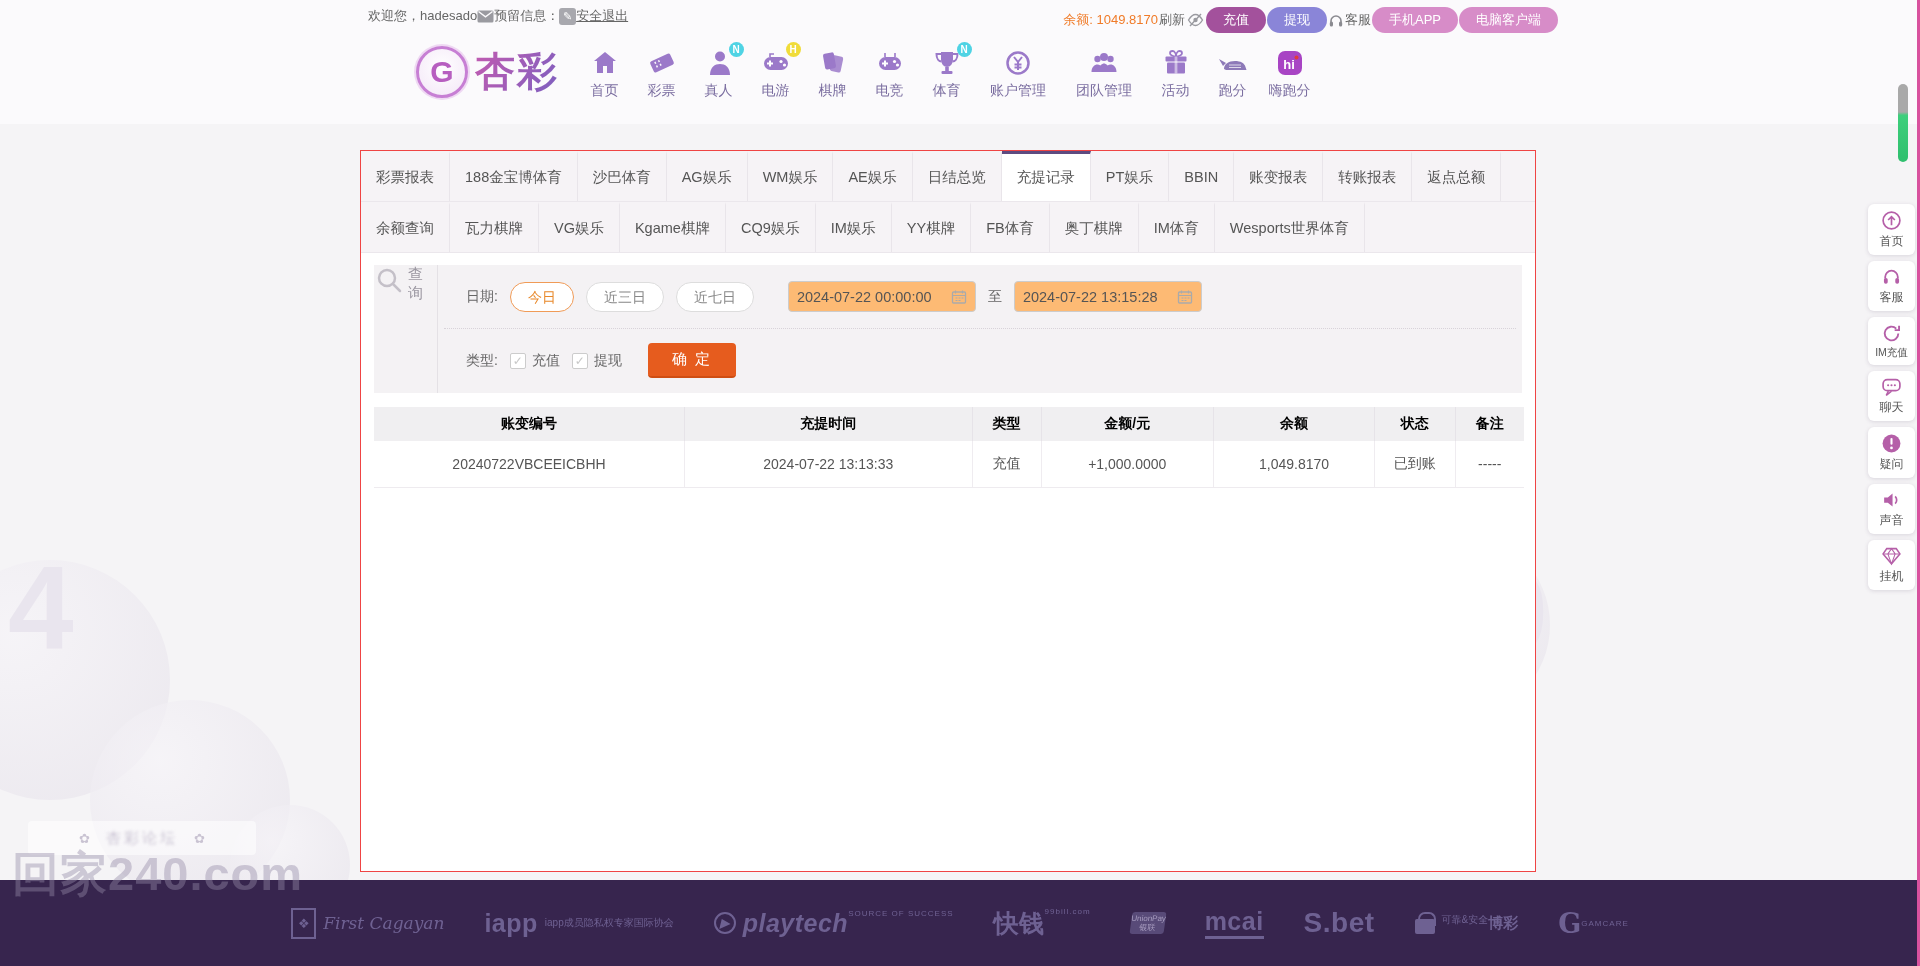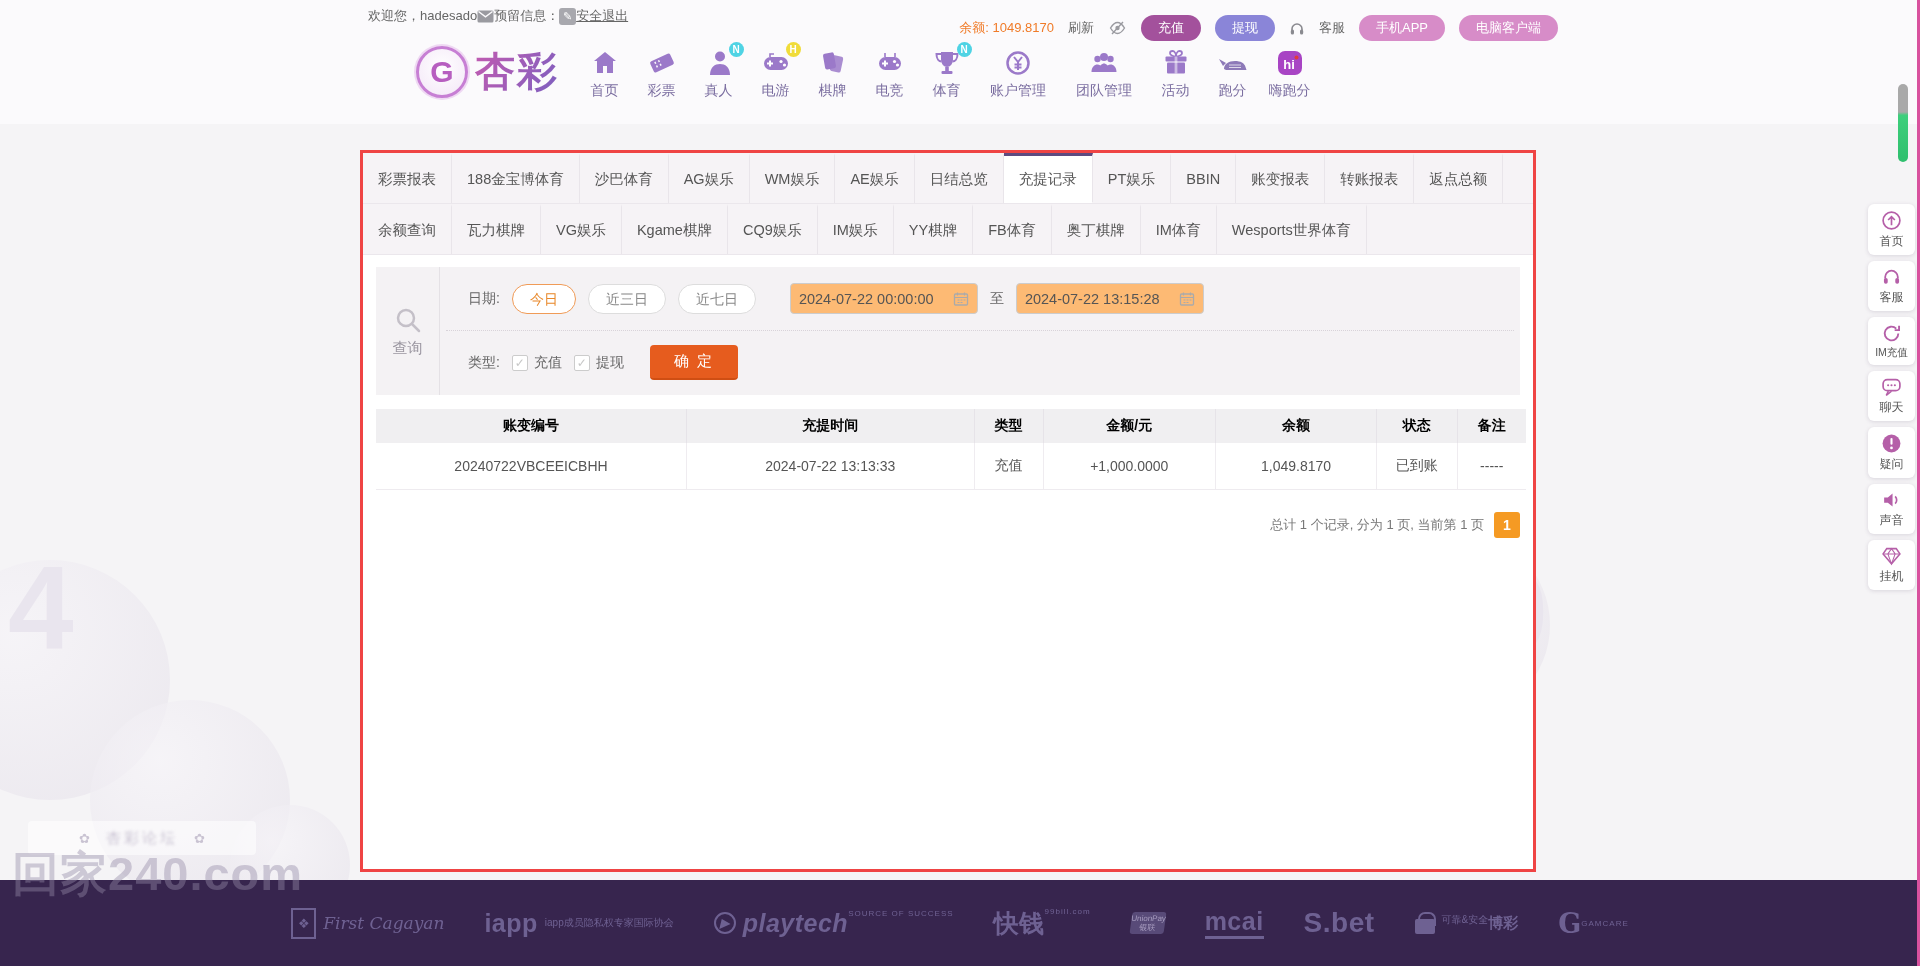--- a/index.html
+++ b/index.html
@@ -19,21 +19,21 @@
   .ball3 { left:1360px; top:530px; width:190px; height:190px; }
   .ball4 { left:230px; top:805px; width:120px; height:120px; }
   .bg-digit { position:absolute; font-size:118px; font-weight:bold; color:#e9e5ee; z-index:1; }
   .bgd0 { left:8px; top:540px; }
   .bgd1 { left:1400px; top:545px; }
   .bgd2 { left:1482px; top:545px; }
 
   
   .topbar { position:absolute; top:0; left:0; right:0; height:32px; z-index:5; }
   .topbar-left { position:absolute; left:368px; top:0; height:32px; display:flex; align-items:center; }
-  .topbar-right { position:absolute; right:362px; top:12px; height:32px; display:flex; align-items:center; gap:14px; }
+  .topbar-right { position:absolute; right:362px; top:4px; height:32px; display:flex; align-items:center; gap:1px; }
   .tb-text { color:#666; }
   .tb-link { color:#666; text-decoration:underline; cursor:pointer; }
   .tb-icon { display:inline-flex; align-items:center; cursor:pointer; }
   .edit-box { width:17px; height:17px; background:#a8a8ae; border-radius:3px; color:#fff; font-size:11px; display:inline-flex; align-items:center; justify-content:center; cursor:pointer; }
   .balance { color:#f07b28; font-size:13px; }
   .pill { border:none; color:#fff; font-size:13px; padding:4px 17px; border-radius:13px; cursor:pointer; font-family:inherit; }
   .pill.purple { background:#a3519c; }
   .pill.violet { background:#8a85d8; }
   .pill.pink { background:#d78cc8; }
 
@@ -49,29 +49,29 @@
   .nav-item { min-width:57px; padding:0 5px; display:flex; flex-direction:column; align-items:center; gap:4px; cursor:pointer; }
   .nav-item.wide { min-width:86px; }
   .nav-ic { position:relative; height:32px; display:flex; align-items:flex-end; justify-content:center; }
   .nav-label { font-size:14px; color:#7b6ea0; white-space:nowrap; }
   .badge { position:absolute; top:-4px; right:-10px; width:15px; height:15px; border-radius:50%; font-size:10px; font-weight:bold; color:#fff; display:flex; align-items:center; justify-content:center; }
   .badge.cyan { background:#4fd3e4; }
   .badge.yellow { background:#f0dc3a; }
   .ni { fill:#9b79c9; }
 
   
-  .card { position:absolute; left:360px; top:150px; width:1176px; height:722px; background:#fff; border:3px solid #ef4444; z-index:2; }
+  .card { position:absolute; left:360px; top:150px; width:1176px; height:722px; background:#fff; border:1px solid #ef4444; z-index:2; }
   .tabs-row { display:flex; background:#f6f3f6; border-bottom:1px solid #ebe7ec; }
   .tab { height:50px; line-height:46px; padding:0 15px; font-size:14.5px; color:#555; border-right:1px solid #e9e5ea; border-top:3px solid transparent; cursor:pointer; white-space:nowrap; }
   .tab.active { background:#fff; border-top:3px solid #5e4b80; margin-bottom:-1px; border-bottom:1px solid #fff; position:relative; z-index:1; }
   .tab-filler { flex:1; }
 
   
   .search-panel { margin:12px 13px 0; background:#f4f2f4; display:flex; height:128px; }
-  .sp-left { width:64px; border-right:1px solid #e4e1e5; display:flex; flex-direction:column; align-items:center; justify-content:center; gap:4px; color:#9a96a0; font-size:15px; }
+  .sp-left { width:64px; border-right:1px solid #e4e1e5; display:flex; flex-direction:row; align-items:flex-start; justify-content:center; gap:4px; color:#9a96a0; font-size:15px; }
   .sp-form { flex:1; }
   .sp-row { height:63px; display:flex; align-items:center; gap:12px; padding-left:28px; }
   .sp-divider { border-top:1px dotted #d8d3d9; margin:0 6px; }
   .sp-label { color:#666; font-size:14px; }
   .range-pill { height:30px; line-height:28px; padding:0 17px; border-radius:15px; background:#fff; border:1px solid #ddd; color:#888; font-size:14px; cursor:pointer; }
   .range-pill.active { border-color:#f09b57; color:#e8882a; }
   .date-input { width:188px; height:31px; background:#fdba74; border:1px solid #ccc; border-radius:4px; display:flex; align-items:center; justify-content:space-between; padding:0 8px; color:#555; font-size:14.5px; cursor:pointer; }
   .chk { display:flex; align-items:center; gap:6px; color:#666; font-size:14px; cursor:pointer; }
   .chk .box { width:16px; height:16px; background:#fff; border:1px solid #ccc; border-radius:2px; color:#c8c8c8; font-size:12px; display:flex; align-items:center; justify-content:center; }
   .submit-btn { margin-left:14px; background:#e65c1e; border:none; border-bottom:2px solid #cf4e13; color:#fff; font-size:15px; padding:7px 24px; border-radius:4px; cursor:pointer; font-family:inherit; letter-spacing:2px; }
@@ -419,24 +419,20 @@
         <td>2024-07-22 13:13:33</td>
         <td>充值</td>
         <td class="amount-pos">+1,000.0000</td>
         <td>1,049.8170</td>
         <td class="status-ok">已到账</td>
         <td class="note-cell">-----</td>
       </tr>
     </tbody>
   </table>
 
-  <div class="pagination">
-    <span>总计 1 个记录, 分为 1 页, 当前第 1 页</span>
-    <span class="page-btn">1</span>
-  </div>
 </div>
 
 <div class="float-bar">
   <div class="fb-item">
     <span>
         <svg width="21" height="21" viewBox="0 0 20 20">
           <circle cx="10" cy="10" r="8" fill="none" stroke="#b55fa8" stroke-width="1.6"></circle>
           <path d="M10 14.5V6.3M6.8 9.5L10 6.3l3.2 3.2" fill="none" stroke="#b55fa8" stroke-width="1.6"></path>
         </svg>
       </span>

